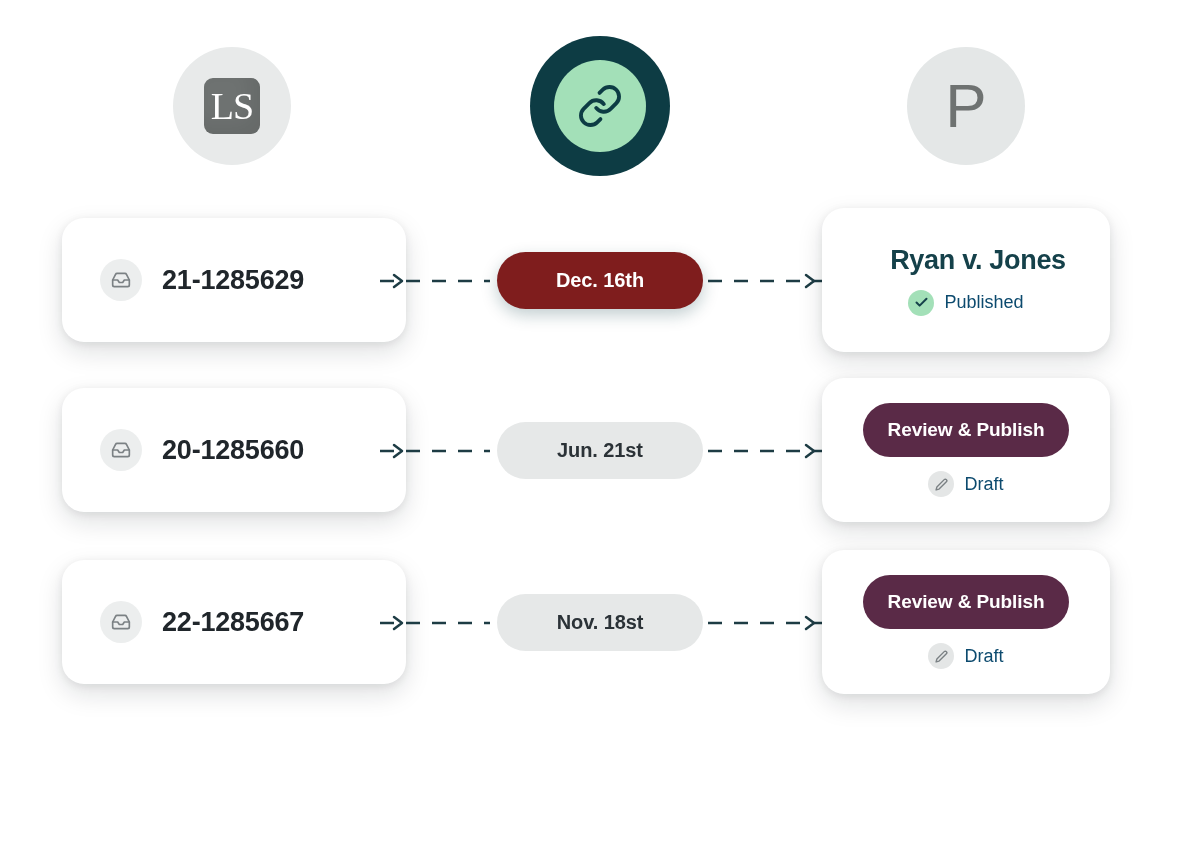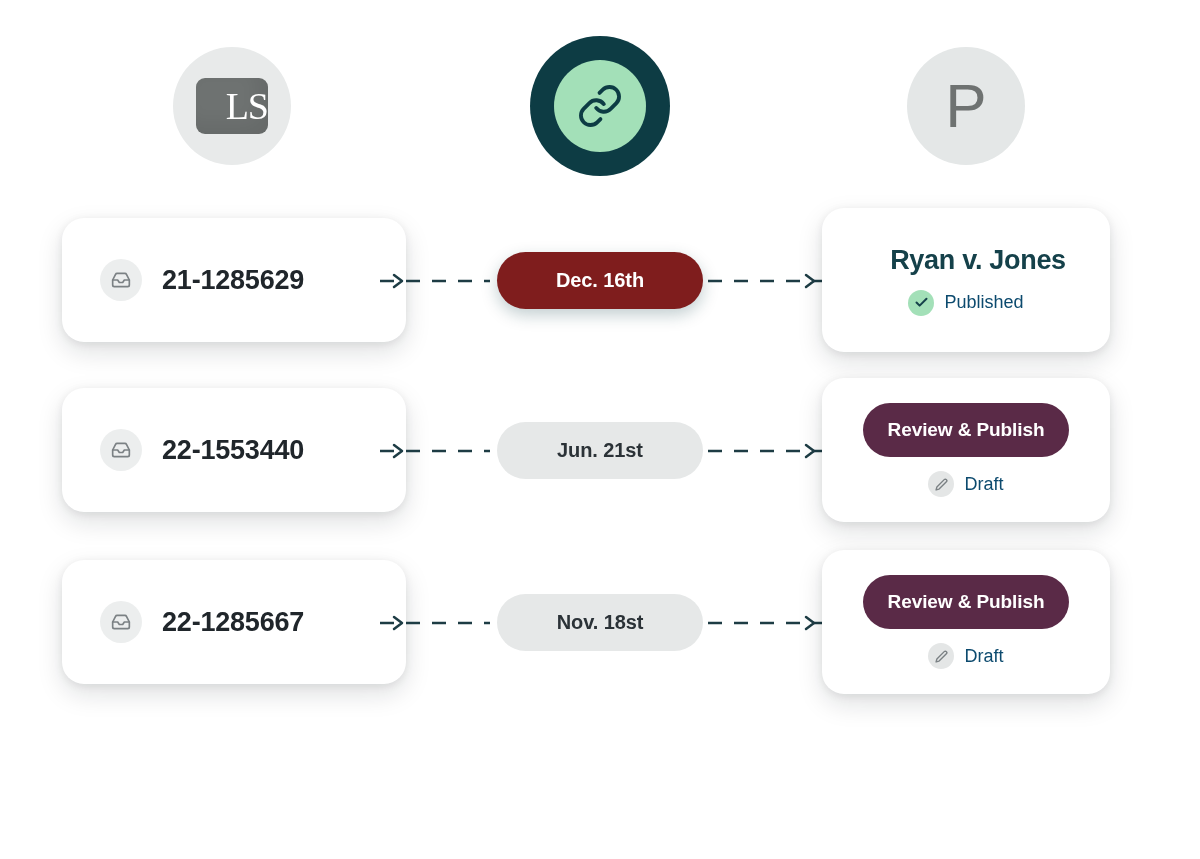--- a/index.html
+++ b/index.html
@@ -34,29 +34,29 @@
     left: 173px;
     top: 47px;
     background: #e8eaea;
   }
   .logo-p {
     left: 907px;
     top: 47px;
     background: #e4e7e7;
   }
   .ls-mark {
-    width: 72px;
+    width: 56px;
     height: 56px;
     border-radius: 9px;
     background: #6e7271;
     color: #ffffff;
     font-family: "Liberation Serif", serif;
     font-size: 38px;
     line-height: 56px;
-    text-align: right;
+    text-align: center;
     letter-spacing: -1px;
     font-weight: 400;
     box-shadow: inset -10px -10px 18px rgba(0,0,0,0.07);
   }
   .p-mark {
     color: #6e7271;
     font-family: "Liberation Sans", sans-serif;
     font-size: 62px;
     font-weight: 400;
     line-height: 62px;
@@ -295,21 +295,21 @@
 
   <div class="row row-1">
 
     <div class="case-card">
       <div class="case-icon">
         <svg width="20" height="20" viewBox="0 0 24 24" fill="none" stroke="#7b8184" stroke-width="2" stroke-linecap="round" stroke-linejoin="round">
           <path d="M22 12h-6l-2 3h-4l-2-3H2"></path>
           <path d="M5.45 5.11 2 12v6a2 2 0 0 0 2 2h16a2 2 0 0 0 2-2v-6l-3.45-6.89A2 2 0 0 0 16.76 4H7.24a2 2 0 0 0-1.79 1.11z"></path>
         </svg>
       </div>
-      <div class="case-number">22-1553440</div>
+      <div class="case-number">20-1285660</div>
     </div>
 
     <div class="connector left">
       <svg width="122" height="18" viewBox="0 0 122 18">
         <line x1="0" y1="9" x2="110" y2="9" stroke="#1d3c44" stroke-width="2.5" stroke-dasharray="14 12"></line>
         <path d="M14 3 L22 9 L14 15" fill="none" stroke="#1d3c44" stroke-width="2.5" stroke-linecap="round" stroke-linejoin="round"></path>
       </svg>
     </div>
 
     <div class="date-pill light">

